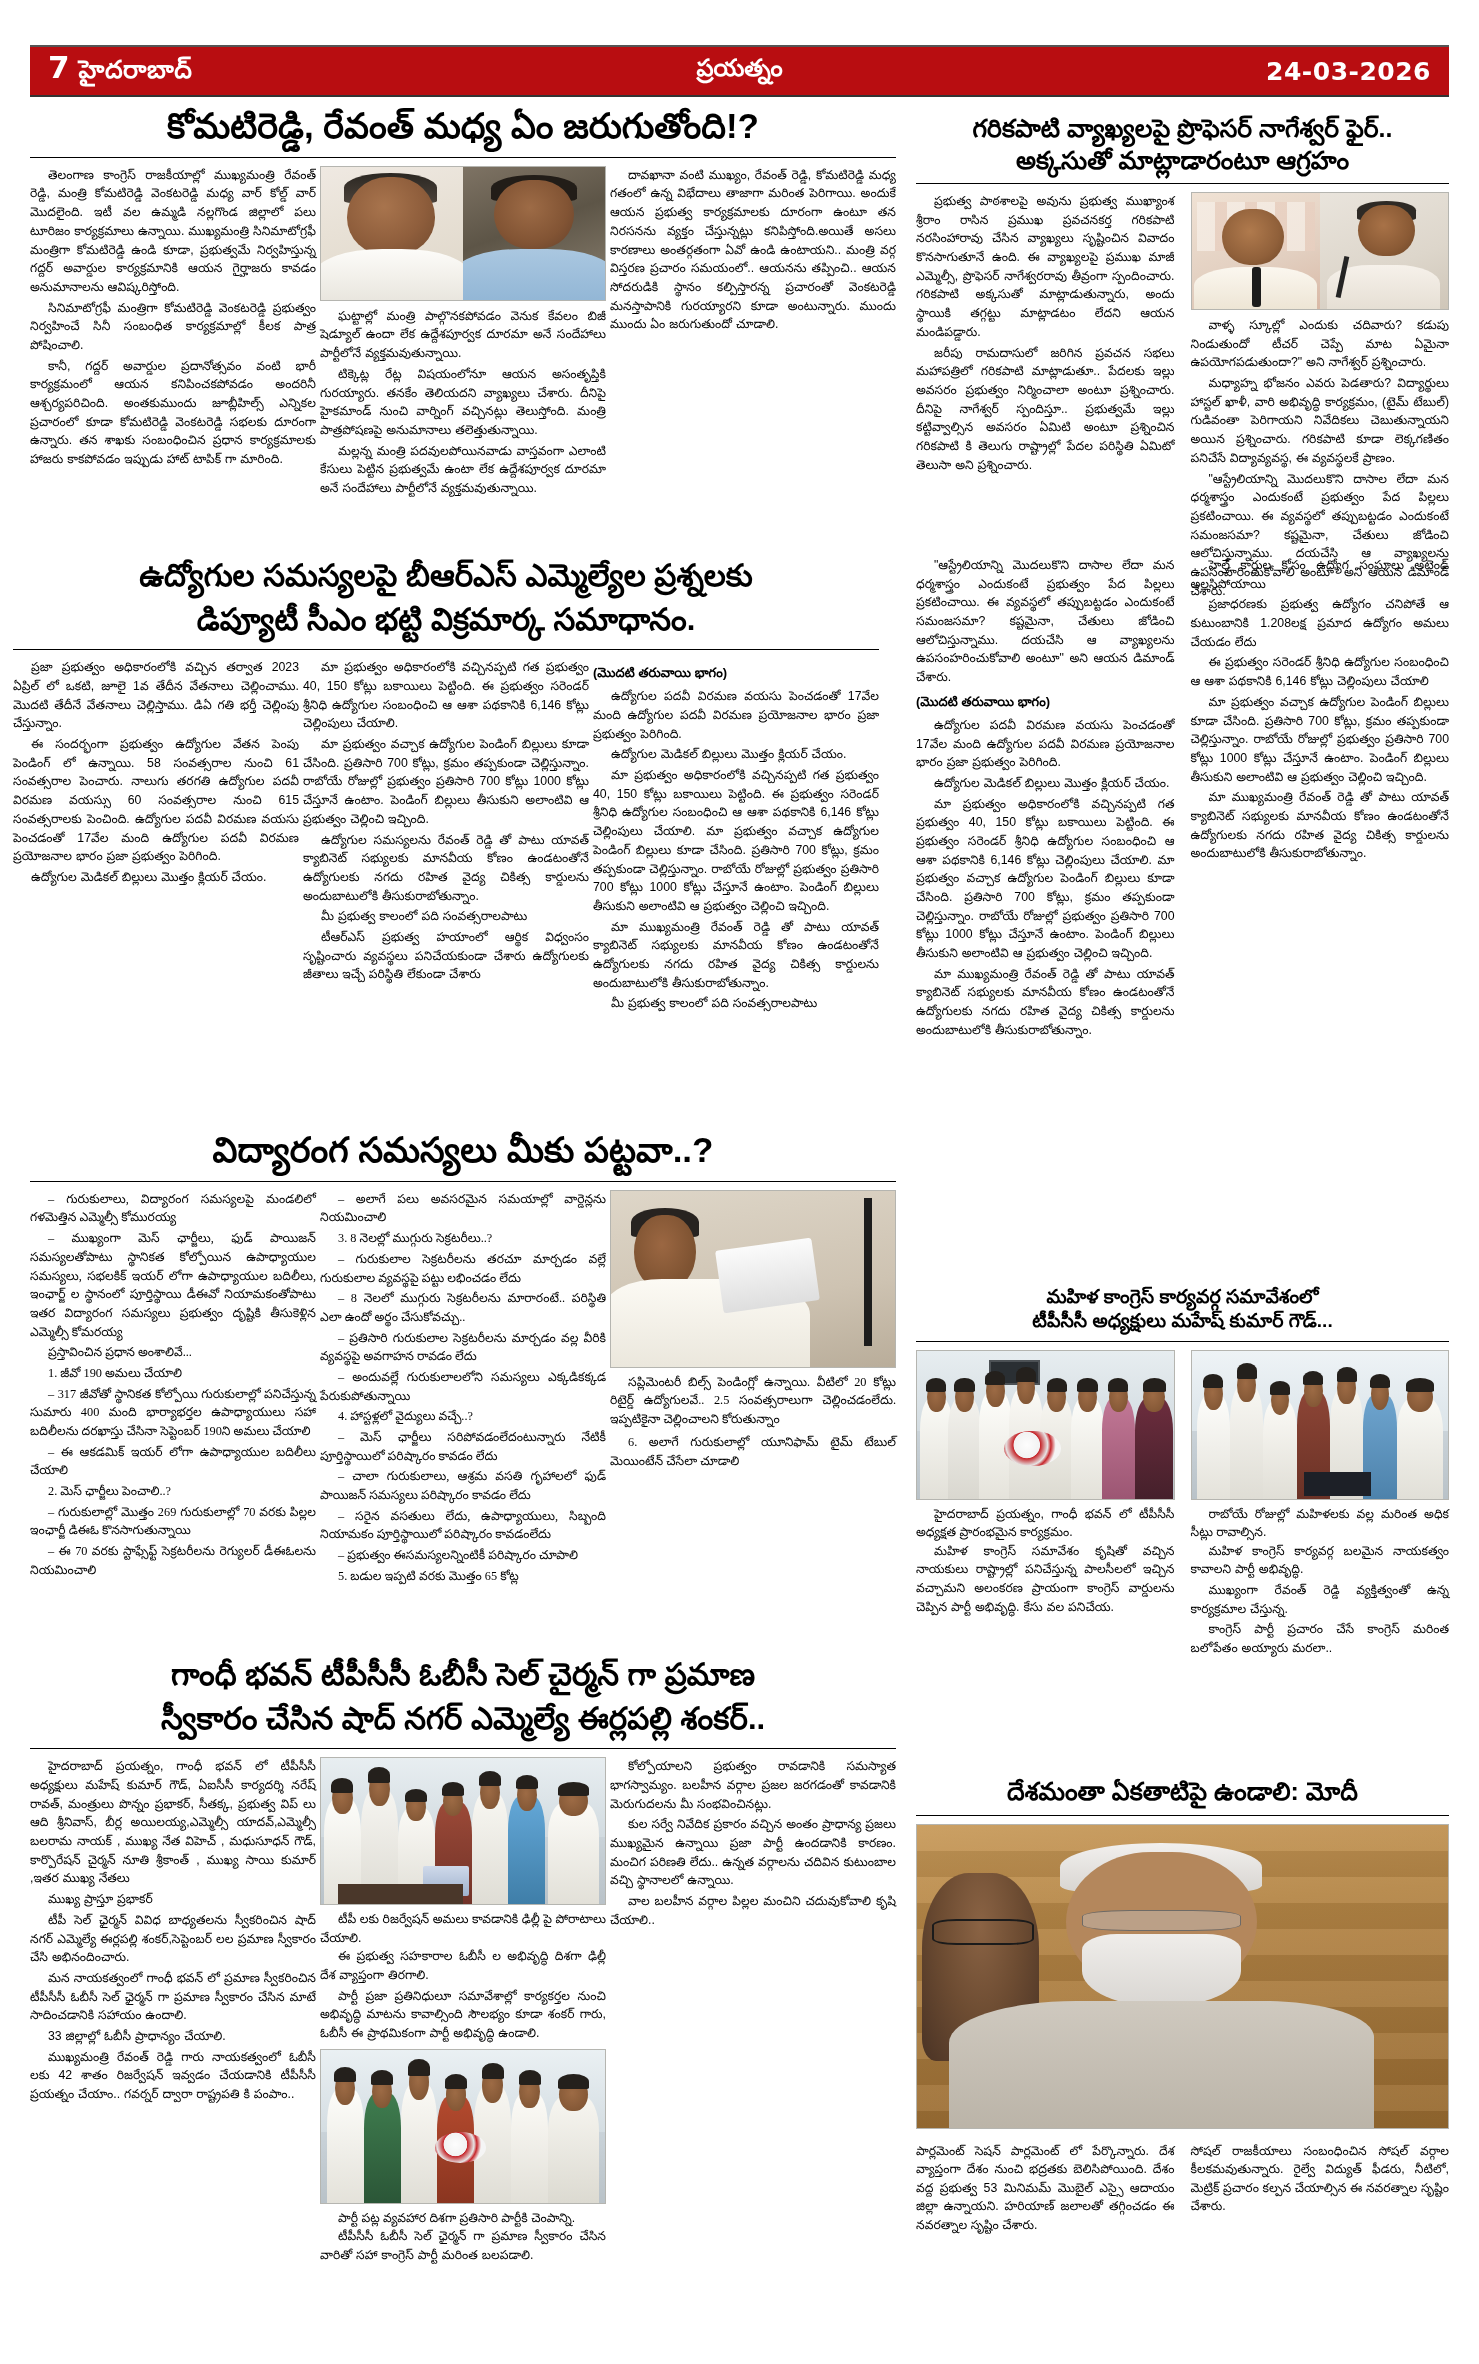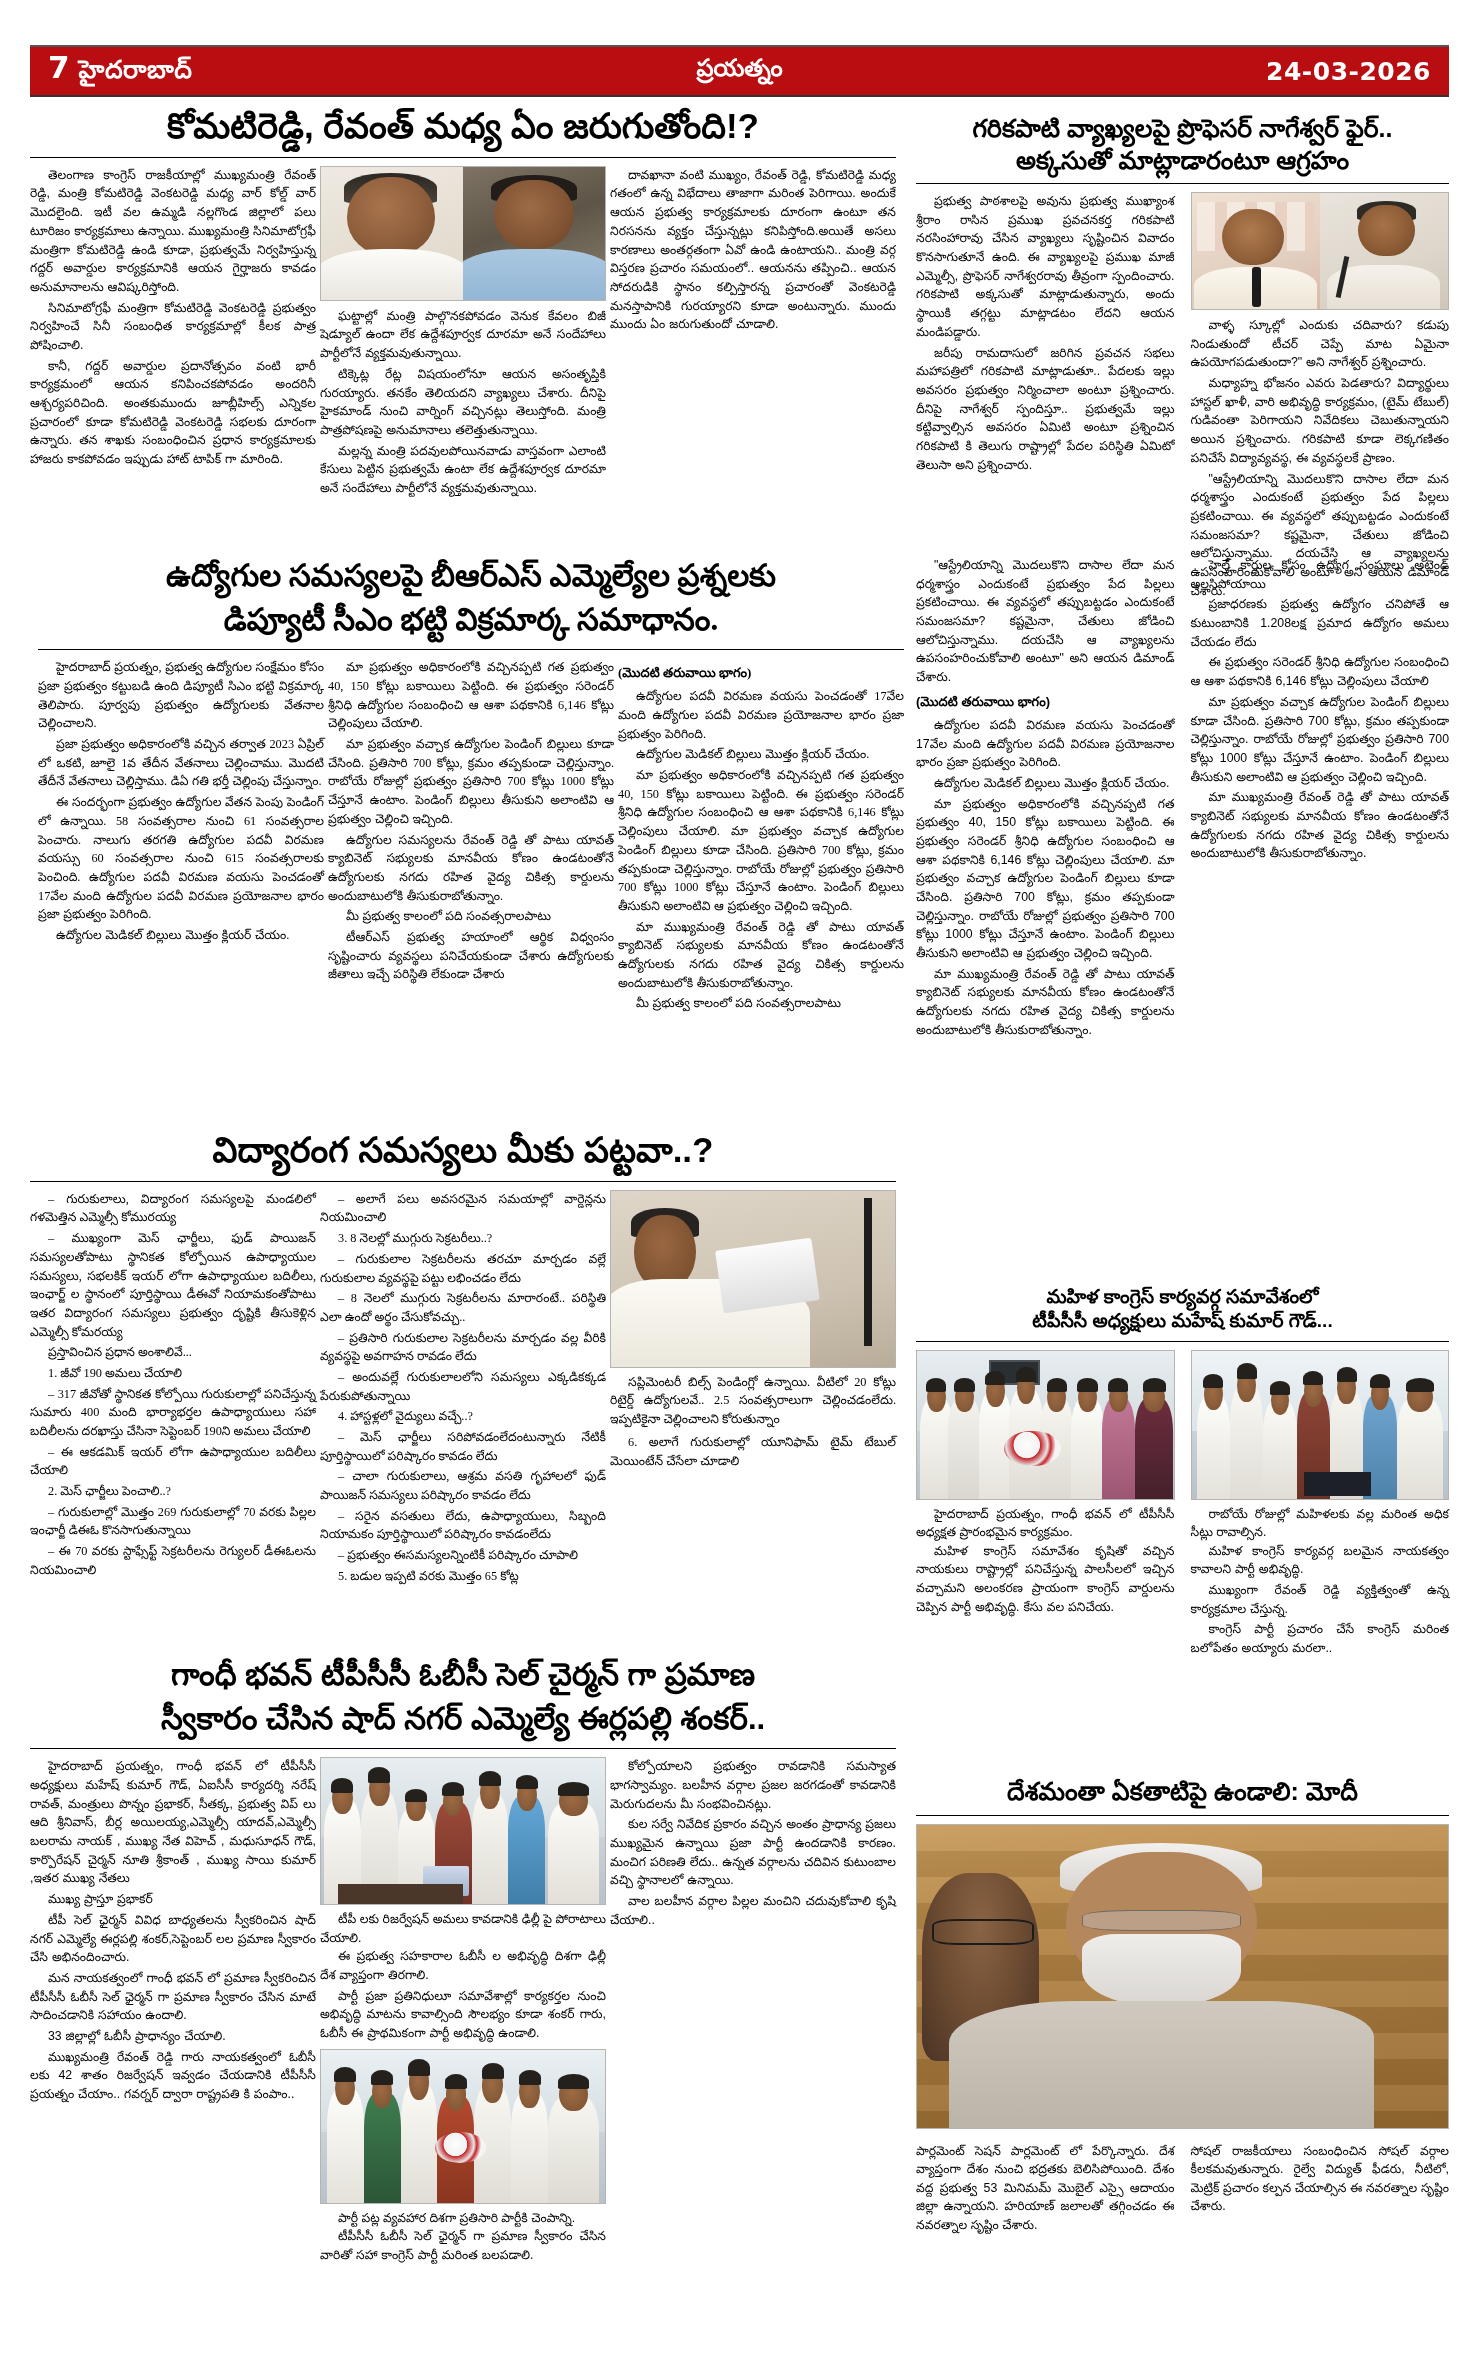--- a/index.html
+++ b/index.html
@@ -380,27 +380,26 @@
               <div class="mic"></div>
           </div>
         </div>
         <p class="body" style="margin-top:6px">వాళ్ళ స్కూల్లో ఎందుకు చదివారు? కడుపు నిండుతుందో టీచర్ చెప్పే మాట ఏమైనా ఉపయోగపడుతుందా?" అని నాగేశ్వర్ ప్రశ్నించారు.</p>
         <p class="body">మధ్యాహ్న భోజనం ఎవరు పెడతారు? విద్యార్థులు హాస్టల్ ఖాళీ, వారి అభివృద్ధి కార్యక్రమం, (టైమ్ టేబుల్) గుడివంతా పెరిగాయని నివేదికలు చెబుతున్నాయని అయిన ప్రశ్నించారు. గరికపాటి కూడా లెక్కగణితం పనిచేసే విద్యావ్యవస్థ, ఈ వ్యవస్థలకే ప్రాణం.</p>
         <p class="body">"ఆస్ట్రేలియాన్ని మొదలుకొని దాసాల లేదా మన ధర్మశాస్త్రం ఎందుకంటే ప్రభుత్వం పేద పిల్లలు ప్రకటించాయి. ఈ వ్యవస్థలో తప్పుబట్టడం ఎందుకంటే సమంజసమా? కష్టమైనా, చేతులు జోడించి ఆలోచిస్తున్నాము. దయచేసి ఆ వ్యాఖ్యలను ఉపసంహరించుకోవాలి అంటూ" అని ఆయన డిమాండ్ చేశారు.</p>
       </div>
     </div>
   </div>
 
-  <div class="block" style="left:38px; top:556px; width:866px;font-family:Liberation Serif, serif;">
+  <div class="block" style="left:13px; top:556px; width:866px;">
     <div class="hl hl-lg">ఉద్యోగుల సమస్యలపై బీఆర్ఎస్ ఎమ్మెల్యేల ప్రశ్నలకు</div>
     <div class="hl hl-lg" style="margin-top:4px">డిప్యూటీ సీఎం భట్టి విక్రమార్క సమాధానం.</div>
     <hr class="rule" style="margin-top:10px;">
     <div class="cols3" style="margin-top:8px;">
       <div class="col">
-        <p class="body">హైదరాబాద్ ప్రయత్నం, ప్రభుత్వ ఉద్యోగుల సంక్షేమం కోసం ప్రజా ప్రభుత్వం కట్టుబడి ఉంది డిప్యూటీ సిఎం భట్టి విక్రమార్క తెలిపారు. పూర్వపు ప్రభుత్వం ఉద్యోగులకు వేతనాల చెల్లించాలని.</p>
         <p class="body">ప్రజా ప్రభుత్వం అధికారంలోకి వచ్చిన తర్వాత 2023 ఏప్రిల్ లో ఒకటి, జూలై 1వ తేదీన వేతనాలు చెల్లించాము. మొదటి తేదీనే వేతనాలు చెల్లిస్తాము. డిఏ గతి భర్తీ చెల్లింపు చేస్తున్నాం.</p>
         <p class="body">ఈ సందర్భంగా ప్రభుత్వం ఉద్యోగుల వేతన పెంపు పెండింగ్ లో ఉన్నాయి. 58 సంవత్సరాల నుంచి 61 సంవత్సరాల పెంచారు. నాలుగు తరగతి ఉద్యోగుల పదవీ విరమణ వయస్సు 60 సంవత్సరాల నుంచి 615 సంవత్సరాలకు పెంచింది. ఉద్యోగుల పదవీ విరమణ వయసు పెంచడంతో 17వేల మంది ఉద్యోగుల పదవీ విరమణ ప్రయోజనాల భారం ప్రజా ప్రభుత్వం పెరిగింది.</p>
         <p class="body">ఉద్యోగుల మెడికల్ బిల్లులు మొత్తం క్లియర్ చేయం.</p>
       </div>
       <div class="col">
         <p class="body">మా ప్రభుత్వం అధికారంలోకి వచ్చినప్పటి గత ప్రభుత్వం 40, 150 కోట్లు బకాయిలు పెట్టింది. ఈ ప్రభుత్వం సరెండర్ శ్రీనిధి ఉద్యోగుల సంబంధించి ఆ ఆశా పథకానికి 6,146 కోట్లు చెల్లింపులు చేయాలి.</p>
         <p class="body">మా ప్రభుత్వం వచ్చాక ఉద్యోగుల పెండింగ్ బిల్లులు కూడా చేసింది. ప్రతిసారి 700 కోట్లు, క్రమం తప్పకుండా చెల్లిస్తున్నాం. రాబోయే రోజుల్లో ప్రభుత్వం ప్రతిసారి 700 కోట్లు 1000 కోట్లు చేస్తూనే ఉంటాం. పెండింగ్ బిల్లులు తీసుకుని అలాంటివి ఆ ప్రభుత్వం చెల్లించి ఇచ్చింది.</p>
         <p class="body">ఉద్యోగుల సమస్యలను రేవంత్ రెడ్డి తో పాటు యావత్ క్యాబినెట్ సభ్యులకు మానవీయ కోణం ఉండటంతోనే ఉద్యోగులకు నగదు రహిత వైద్య చికిత్స కార్డులను అందుబాటులోకి తీసుకురాబోతున్నాం.</p>
         <p class="body">మీ ప్రభుత్వ కాలంలో పది సంవత్సరాలపాటు</p>
         <p class="body">టీఆర్ఎస్ ప్రభుత్వ హయాంలో ఆర్థిక విధ్వంసం సృష్టించారు వ్యవస్థలు పనిచేయకుండా చేశారు ఉద్యోగులకు జీతాలు ఇచ్చే పరిస్థితి లేకుండా చేశారు</p>

